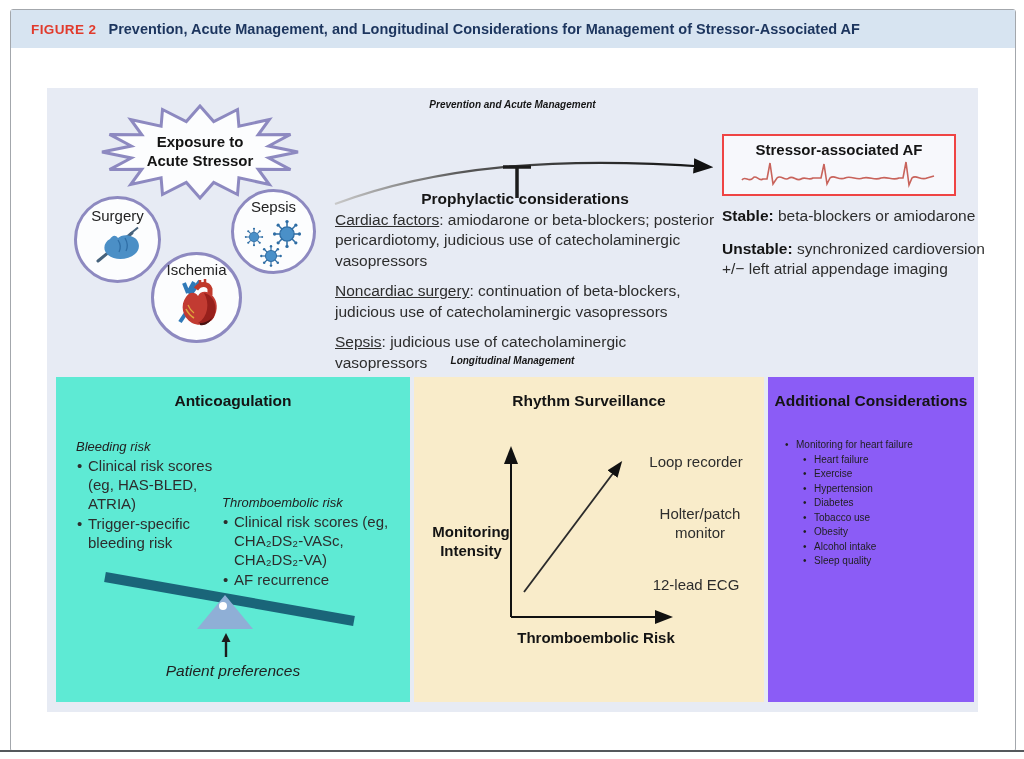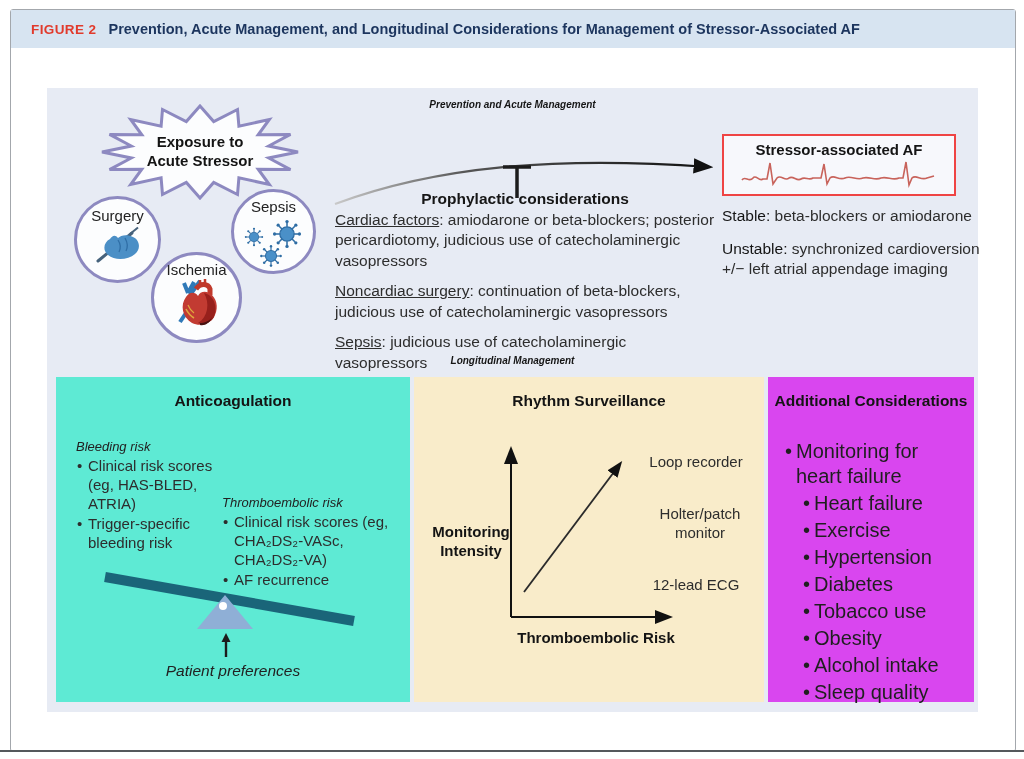--- a/index.html
+++ b/index.html
@@ -41,26 +41,26 @@
   .proph-p{margin:0 0 10px 0;line-height:1.32;}
   .proph-lead{text-decoration:underline;}
 
   .af-box{position:absolute;left:722px;top:134px;width:234px;height:62px;background:#f7f8fc;
     border:2px solid #ef4444;box-sizing:border-box;text-align:center;}
   .af-title{font-weight:bold;font-size:15px;color:#141414;margin-top:5px;}
   .af-box svg{display:block;margin:1px auto 0;}
 
   .stable-line{position:absolute;left:722px;top:207px;width:262px;font-size:15.5px;}
   .unstable-line{position:absolute;left:722px;top:239px;width:266px;font-size:15.5px;line-height:1.3;}
-  .bold-lead{font-weight:normal;color:#141414;}
+  .bold-lead{font-weight:bold;color:#141414;}
 
   .box{position:absolute;top:377px;height:325px;box-sizing:border-box;}
   .box-pink{left:56px;width:354px;background:#5eead4;}
   .box-tan{left:414px;width:350px;background:#f9ecca;}
-  .box-green{left:768px;width:206px;background:#d946ef;}
+  .box-green{left:768px;width:206px;background:#8b5cf6;}
   .box-title{text-align:center;font-weight:bold;font-size:15.5px;color:#141414;margin-top:15px;}
 
   .bleeding-col{position:absolute;left:20px;top:62px;width:152px;font-size:15px;}
   .thrombo-col{position:absolute;left:166px;top:118px;width:184px;font-size:15px;}
   .risk-heading{font-style:italic;font-size:13px;margin-bottom:3px;color:#222;}
   .bullet{position:relative;padding-left:12px;line-height:1.25;margin-bottom:2px;}
   .bullet::before{content:"\2022";position:absolute;left:1px;}
   .seesaw{position:absolute;left:40px;top:190px;}
   .patient-prefs{position:absolute;left:0;top:285px;width:354px;text-align:center;
     font-style:italic;font-size:15.5px;color:#222;}
@@ -68,21 +68,21 @@
   .chart{position:absolute;left:70px;top:57px;}
   .ylabel{position:absolute;left:16px;top:146px;width:82px;text-align:center;
     font-weight:bold;font-size:15px;line-height:1.25;color:#141414;}
   .xlabel{position:absolute;left:72px;top:252px;width:220px;text-align:center;
     font-weight:bold;font-size:15px;color:#141414;}
   .mon-label{position:absolute;width:120px;text-align:center;font-size:15px;line-height:1.25;}
   .mon-loop{left:222px;top:76px;}
   .mon-holter{left:226px;top:128px;}
   .mon-ecg{left:222px;top:199px;}
 
-  .gr-list{position:absolute;left:16px;top:62px;width:180px;font-size:20px;color:#1f1f1f;}
+  .gr-list{position:absolute;left:16px;top:62px;width:180px;font-size:10px;color:#1f1f1f;}
   .gr-sub{margin-left:18px;}
 </style>
 </head>
 <body>
 
 <div class="frame"></div>
 
 <div class="titlebar">
   <span class="fig-label">FIGURE 2</span>
   <span class="fig-title">Prevention, Acute Management, and Longitudinal Considerations for Management of Stressor-Associated AF</span>

